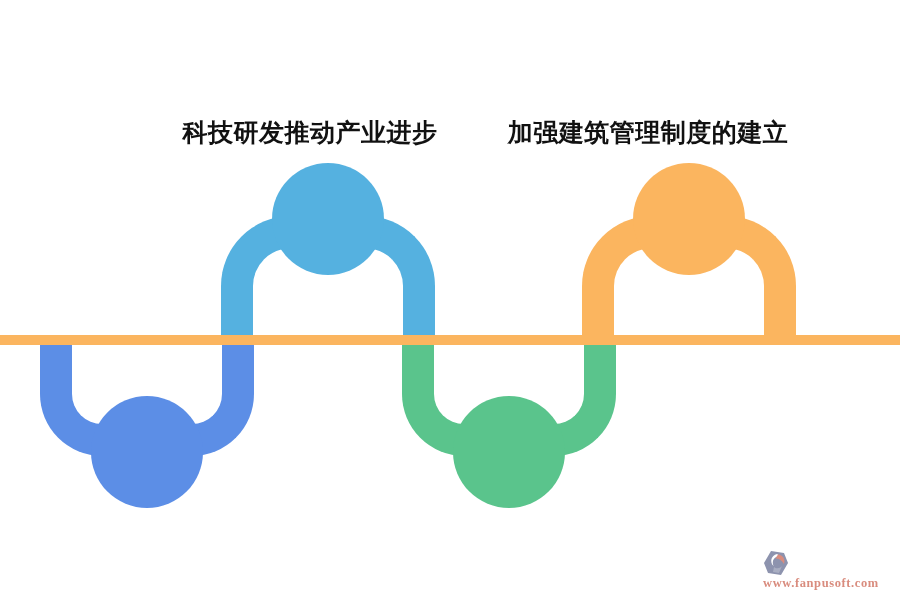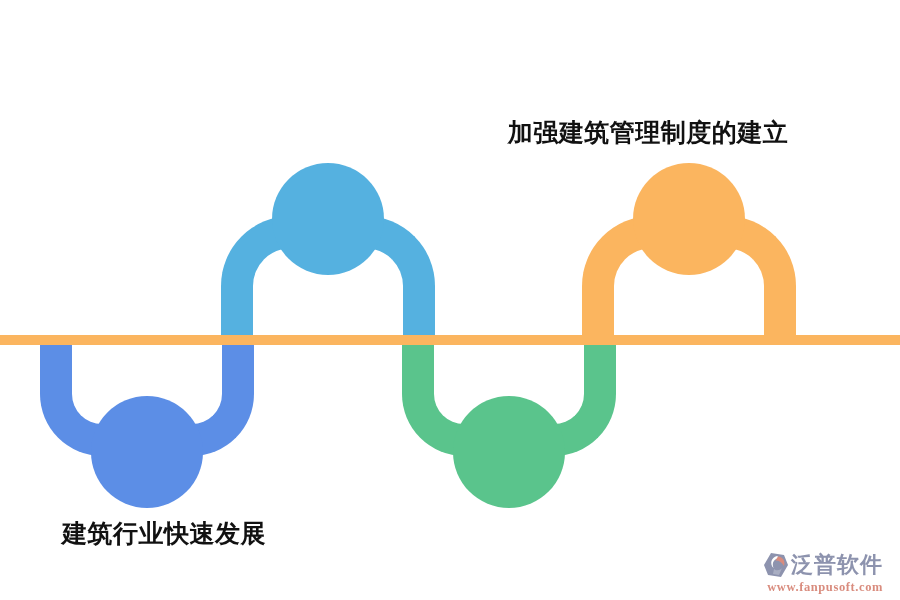--- a/index.html
+++ b/index.html
@@ -90,42 +90,41 @@
     white-space: nowrap;
   }
 </style>
 </head>
 <body>
 
 <div class="canvas">
 
   <div class="arch down" style="left: 40px; border-color: rgb(92, 142, 230);"></div>
   <div class="bubble down" style="left: 91px; background-color: rgb(92, 142, 230);"></div>
-  <div class="step-label" style="left:164px; top:517px">建筑行业快速发展</div>
 
   <div class="arch up" style="left: 221px; border-color: rgb(85, 177, 224);"></div>
   <div class="bubble up" style="left: 272px; background-color: rgb(85, 177, 224);"></div>
+  <div class="step-label" style="left:310px; top:116px">科技研发推动产业进步</div>
 
   <div class="arch down" style="left: 402px; border-color: rgb(90, 196, 140);"></div>
   <div class="bubble down" style="left: 453px; background-color: rgb(90, 196, 140);"></div>
 
   <div class="arch up" style="left: 582px; border-color: rgb(251, 181, 95);"></div>
   <div class="bubble up" style="left: 633px; background-color: rgb(251, 181, 95);"></div>
   <div class="step-label" style="left:648px; top:116px">加强建筑管理制度的建立</div>
 
   <div class="baseline" style="background-color: rgb(251, 181, 95);"></div>
 
   <div class="watermark">
     <div class="wm-row">
       <span style="display:inline-block; width:26px; height:26px;">
         <svg width="26" height="26" viewBox="0 0 26 26">
           <path d="M8 1 L21 3 L25 13 L18 25 L5 23 L1 13 Z" fill="#8D93AE"></path>
           <path d="M14 4 C8 5.5 6.5 12 10.5 16 C8.5 10.5 11 6.5 17 6 Z" fill="#ffffff"></path>
           <path d="M15 4.5 C20 5 22.5 9 21 14 C19 10.5 16.5 8.5 12.5 8.5 Z" fill="#D98C7E"></path>
           <path d="M11 17 C13 19 17 18.5 19 16 L16 23 L10 22 Z" fill="#ffffff" opacity="0.25"></path>
         </svg>
       </span>
-      <span class="wm-brand" style="color: rgb(141, 147, 174);">泛普软件</span>
     </div>
     <div class="wm-url" style="color: rgb(217, 140, 126);">www.fanpusoft.com</div>
   </div>
 
 </div>
 
 </body></html>

